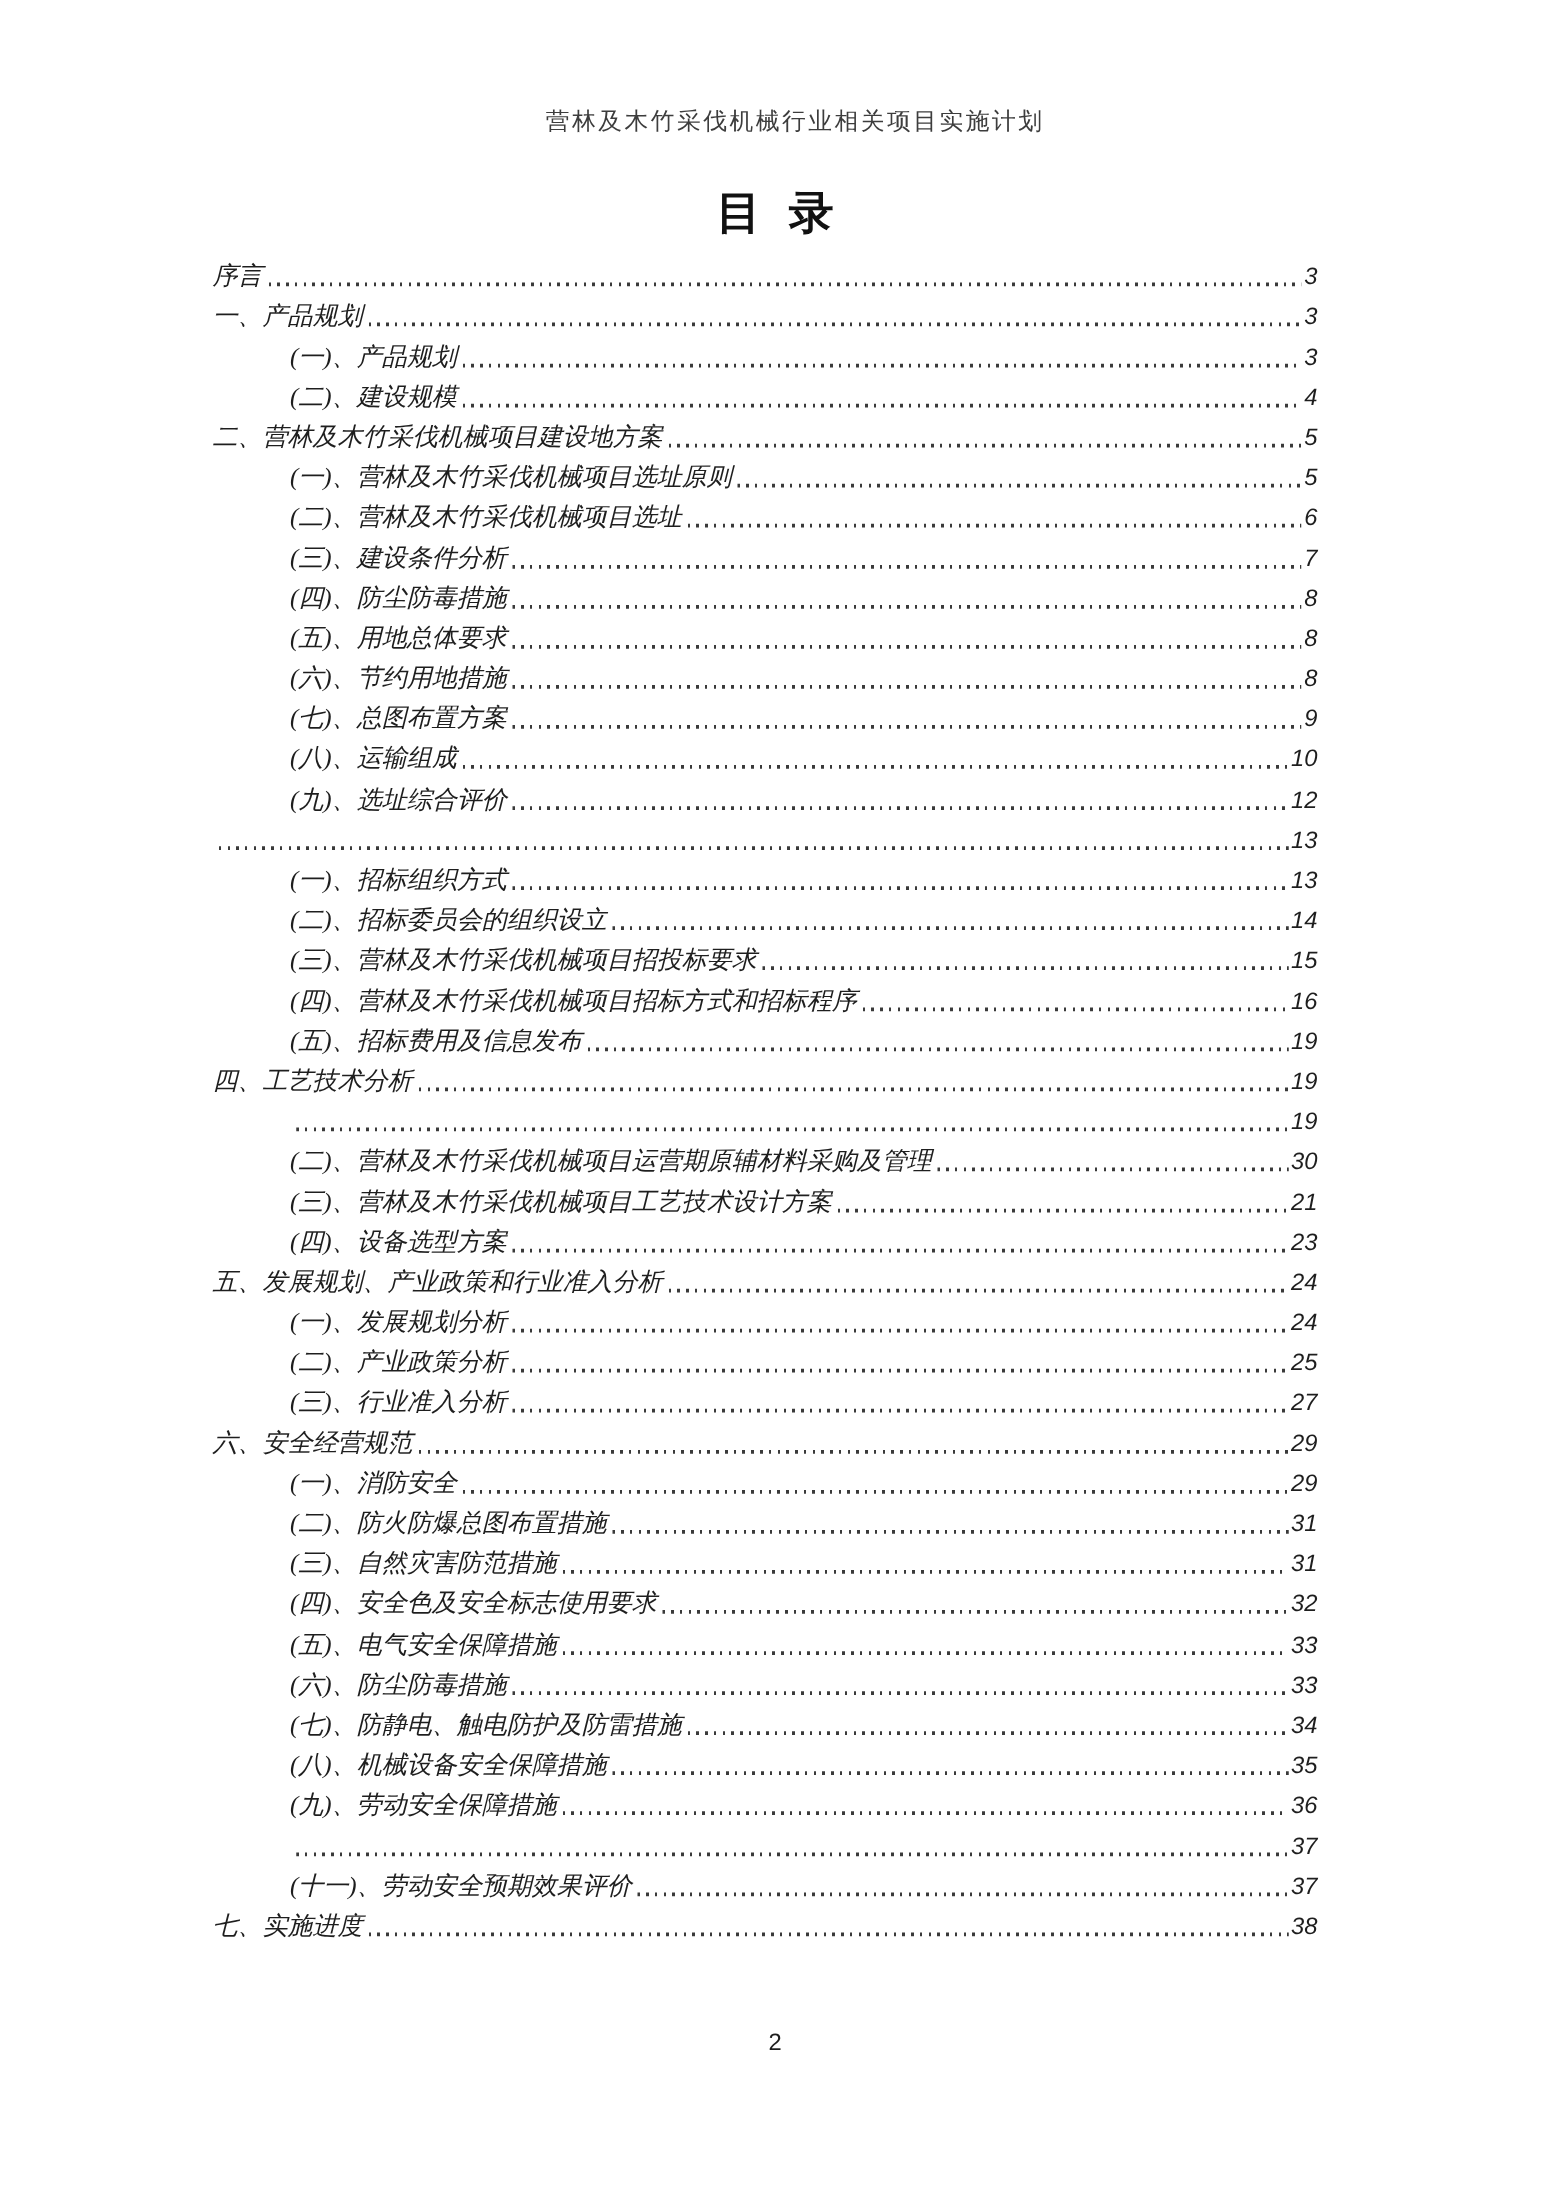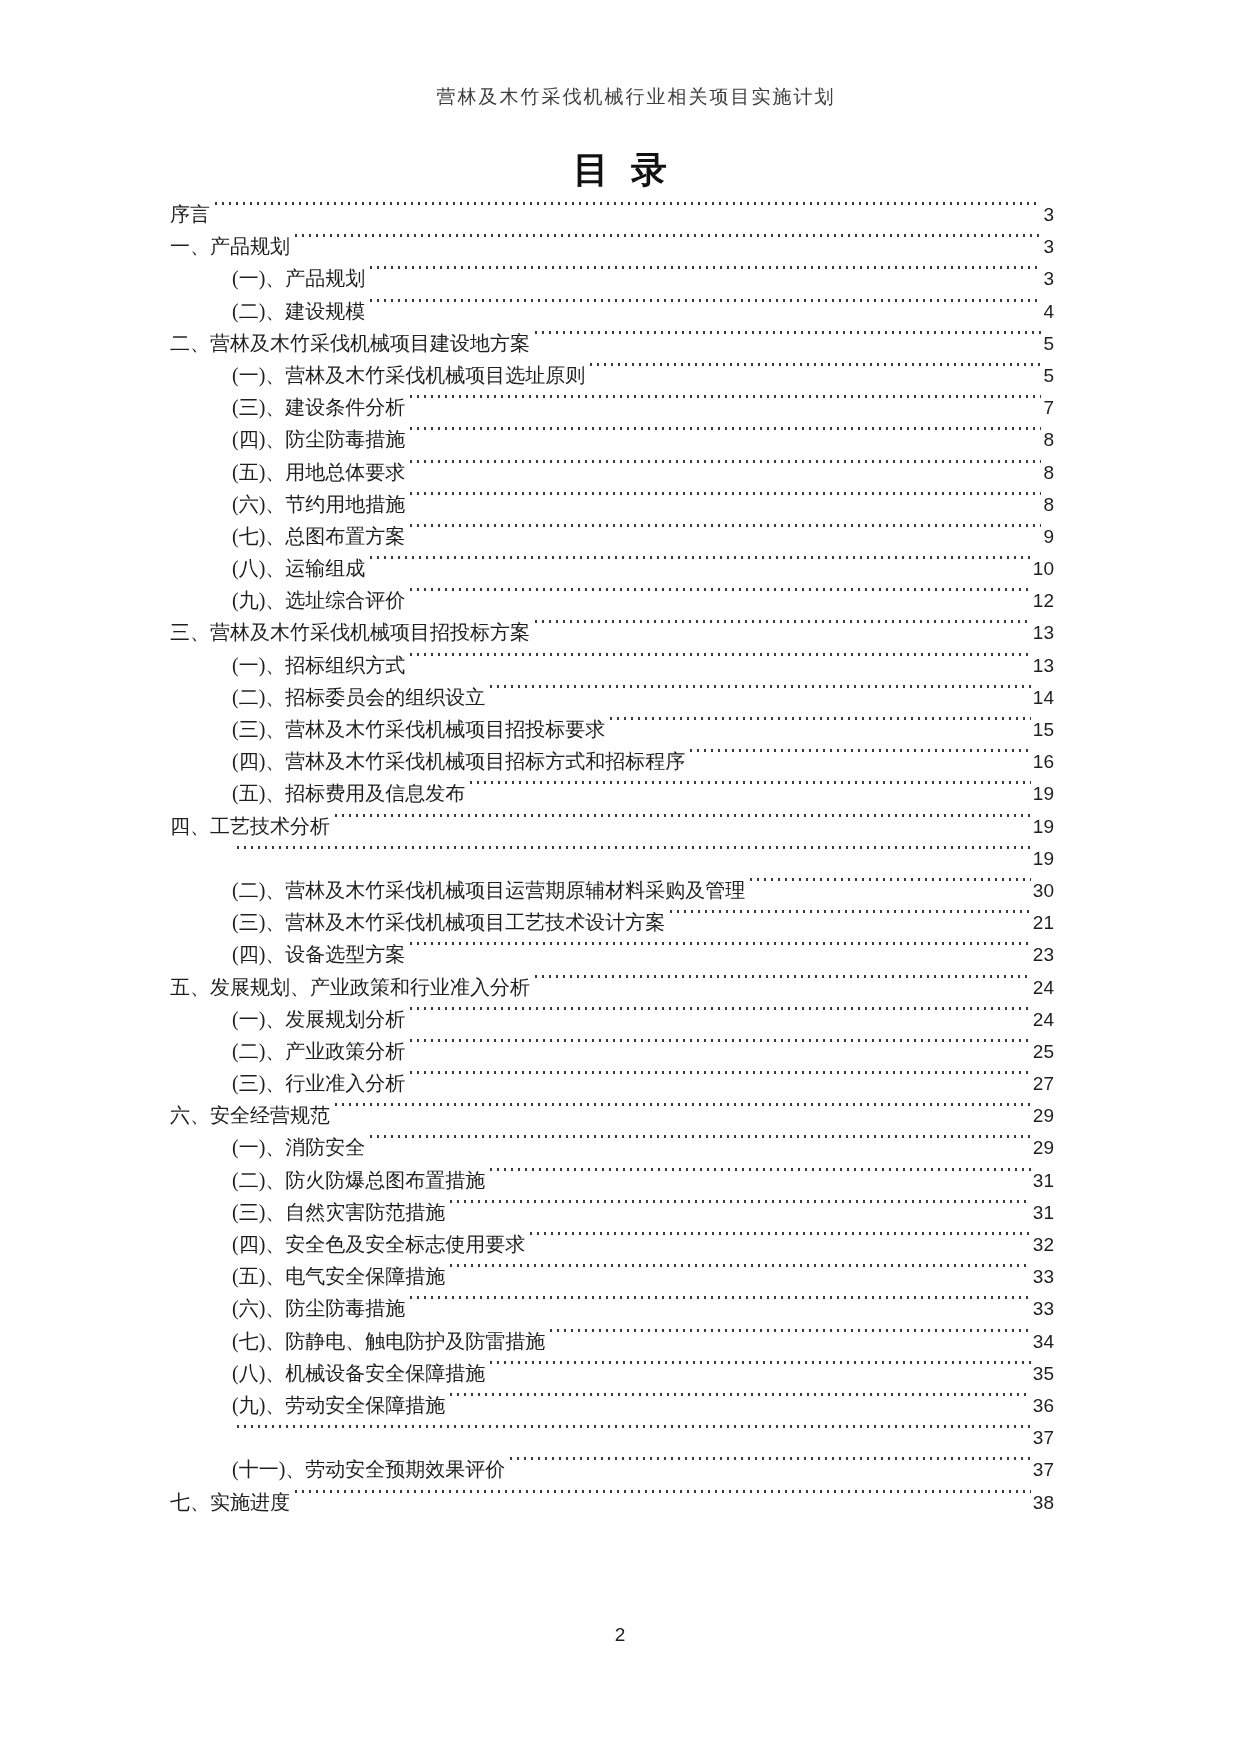--- a/index.html
+++ b/index.html
@@ -44,23 +44,24 @@
     font-family: "Liberation Serif", serif;
   }
   .toc {
     position: absolute;
     top: 202px;
     left: 170px;
     width: 884px;
   }
   .toc-row {
     display: flex;
-    align-items: flex-start;
+    align-items: flex-end;
     height: 32.2px;
     cursor: pointer;
+    font-style: italic;
   }
   .toc-row.level-2 { padding-left: 62px; }
   .toc-label {
     white-space: nowrap;
     font-size: 20px;
     line-height: 25px;
     color: #1e1e1e;
     font-family: "Liberation Serif", serif;
   }
   .toc-leader {
@@ -124,20 +125,25 @@
     <span class="toc-label">二、营林及木竹采伐机械项目建设地方案</span>
     <span class="toc-leader"></span>
     <span class="toc-page">5</span>
   </div>
       <div class="toc-row level-2">
     <span class="toc-label">(一)、营林及木竹采伐机械项目选址原则</span>
     <span class="toc-leader"></span>
     <span class="toc-page">5</span>
   </div>
       <div class="toc-row level-2">
+    <span class="toc-label">(二)、营林及木竹采伐机械项目选址</span>
+    <span class="toc-leader"></span>
+    <span class="toc-page">6</span>
+  </div>
+      <div class="toc-row level-2">
     <span class="toc-label">(三)、建设条件分析</span>
     <span class="toc-leader"></span>
     <span class="toc-page">7</span>
   </div>
       <div class="toc-row level-2">
     <span class="toc-label">(四)、防尘防毒措施</span>
     <span class="toc-leader"></span>
     <span class="toc-page">8</span>
   </div>
       <div class="toc-row level-2">
@@ -159,21 +165,20 @@
     <span class="toc-label">(八)、运输组成</span>
     <span class="toc-leader"></span>
     <span class="toc-page">10</span>
   </div>
       <div class="toc-row level-2">
     <span class="toc-label">(九)、选址综合评价</span>
     <span class="toc-leader"></span>
     <span class="toc-page">12</span>
   </div>
       <div class="toc-row level-1">
-    <span class="toc-label">三、营林及木竹采伐机械项目招投标方案</span>
     <span class="toc-leader"></span>
     <span class="toc-page">13</span>
   </div>
       <div class="toc-row level-2">
     <span class="toc-label">(一)、招标组织方式</span>
     <span class="toc-leader"></span>
     <span class="toc-page">13</span>
   </div>
       <div class="toc-row level-2">
     <span class="toc-label">(二)、招标委员会的组织设立</span>

